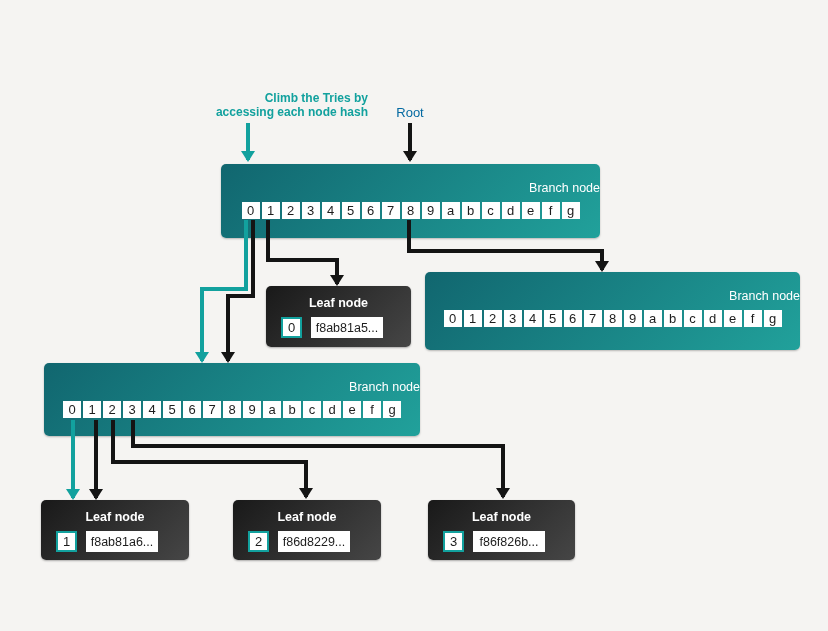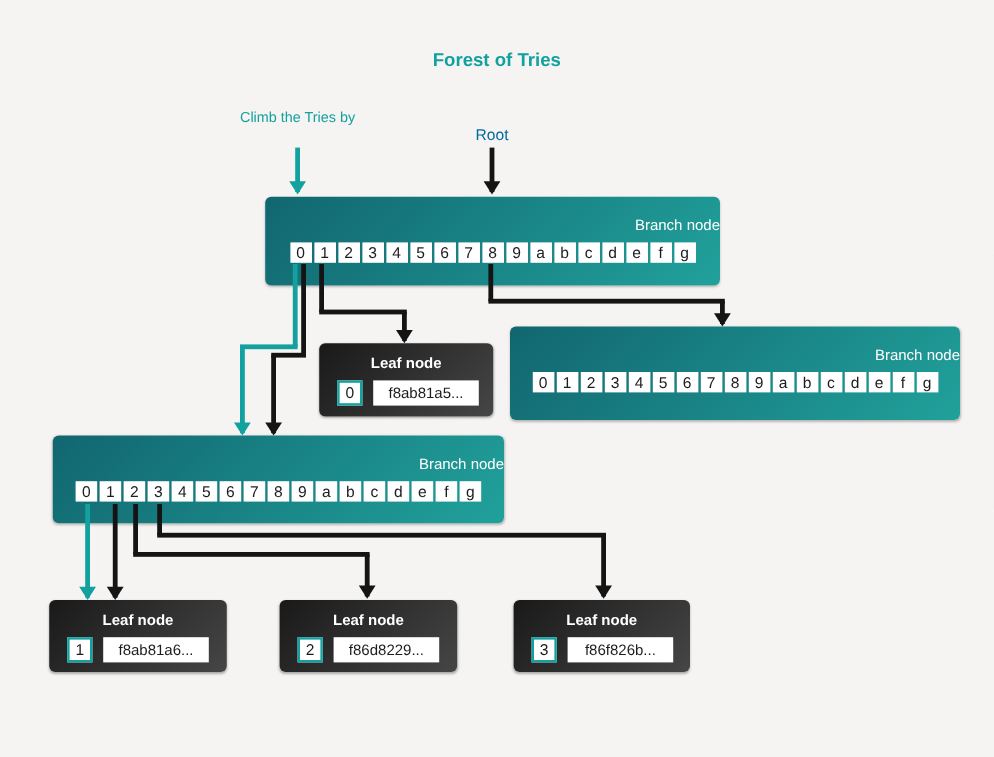--- a/index.html
+++ b/index.html
@@ -2,49 +2,49 @@
 <html><head>
 <meta charset="utf-8">
 <style>
   html,body{margin:0;padding:0;}
   body{font-family:"Liberation Sans",sans-serif;background:#e9e9e7;}
   #canvas{position:relative;width:828px;height:631px;overflow:hidden;background:#f5f4f2;}
 
   .abs{position:absolute;}
   .page-title{left:0;top:42px;width:828px;text-align:center;font-size:15.5px;font-weight:bold;}
   .page-subtitle{left:0;top:60px;width:828px;text-align:center;font-size:15px;color:#121212;}
-  .climb-note{left:128px;top:92px;width:240px;text-align:center;font-size:12px;font-weight:normal;line-height:13.5px;}
+  .climb-note{left:128px;top:92px;width:240px;text-align:right;font-size:12px;font-weight:bold;line-height:13.5px;}
   .root-label{left:360px;top:105px;width:100px;text-align:center;font-size:13px;color:#0369a1;}
 
   .branch{position:absolute;border-radius:5px;box-shadow:0 1px 2px rgba(0,0,0,.25);}
   .branch .node-label{position:absolute;top:17px;left:0;right:0;text-align:right;
     color:#fff;font-size:12.5px;font-weight:normal;}
   .branch .cells{position:absolute;top:38px;left:0;right:0;display:flex;justify-content:center;gap:2px;}
   .cell{width:18px;height:17px;background:#ffffff;color:#1d1d1d;font-size:13px;
     display:flex;align-items:center;justify-content:center;}
 
   .leaf{position:absolute;border-radius:5px;box-shadow:0 1px 2px rgba(0,0,0,.3);}
   .leaf .node-label{position:absolute;top:10px;left:0;right:0;text-align:center;
     color:#fff;font-size:12.5px;font-weight:bold;}
   .leaf .idx-cell{position:absolute;left:15px;top:31px;width:17px;height:17px;background:#fff;
     color:#1d1d1d;font-size:13px;display:flex;align-items:center;justify-content:center;}
-  .leaf .hash-box{position:absolute;left:45px;top:31px;width:88px;height:21px;background:#fff;
+  .leaf .hash-box{position:absolute;left:45px;top:31px;width:72px;height:21px;background:#fff;
     color:#1d1d1d;font-size:12.5px;display:flex;align-items:center;justify-content:center;}
 
   .edge-seg{position:absolute;}
   .arrow-down{position:absolute;width:0;height:0;
     border-left:7px solid transparent;border-right:7px solid transparent;}
 </style>
 </head>
 <body>
 
 <div id="canvas" style="width: 828px; height: 631px; background: rgb(245, 244, 242);">
-  <div class="abs page-title" style="color: rgb(18, 161, 158);">Forest of Tries</div>
   <div class="abs climb-note" style="color: rgb(18, 161, 158);">
     <div>Climb the Tries by</div>
+    <div>accessing each node hash</div>
   </div>
   <div class="abs root-label">Root</div>
   <div id="nodes-layer">
       <div class="branch" style="left: 221px; top: 164px; width: 379px; height: 74px; background: linear-gradient(135deg, rgb(17, 102, 111), rgb(33, 161, 155));">
         <div class="node-label">Branch node</div>
         <div class="cells">
           <div class="cell">0</div>
           <div class="cell">1</div>
           <div class="cell">2</div>
           <div class="cell">3</div>

